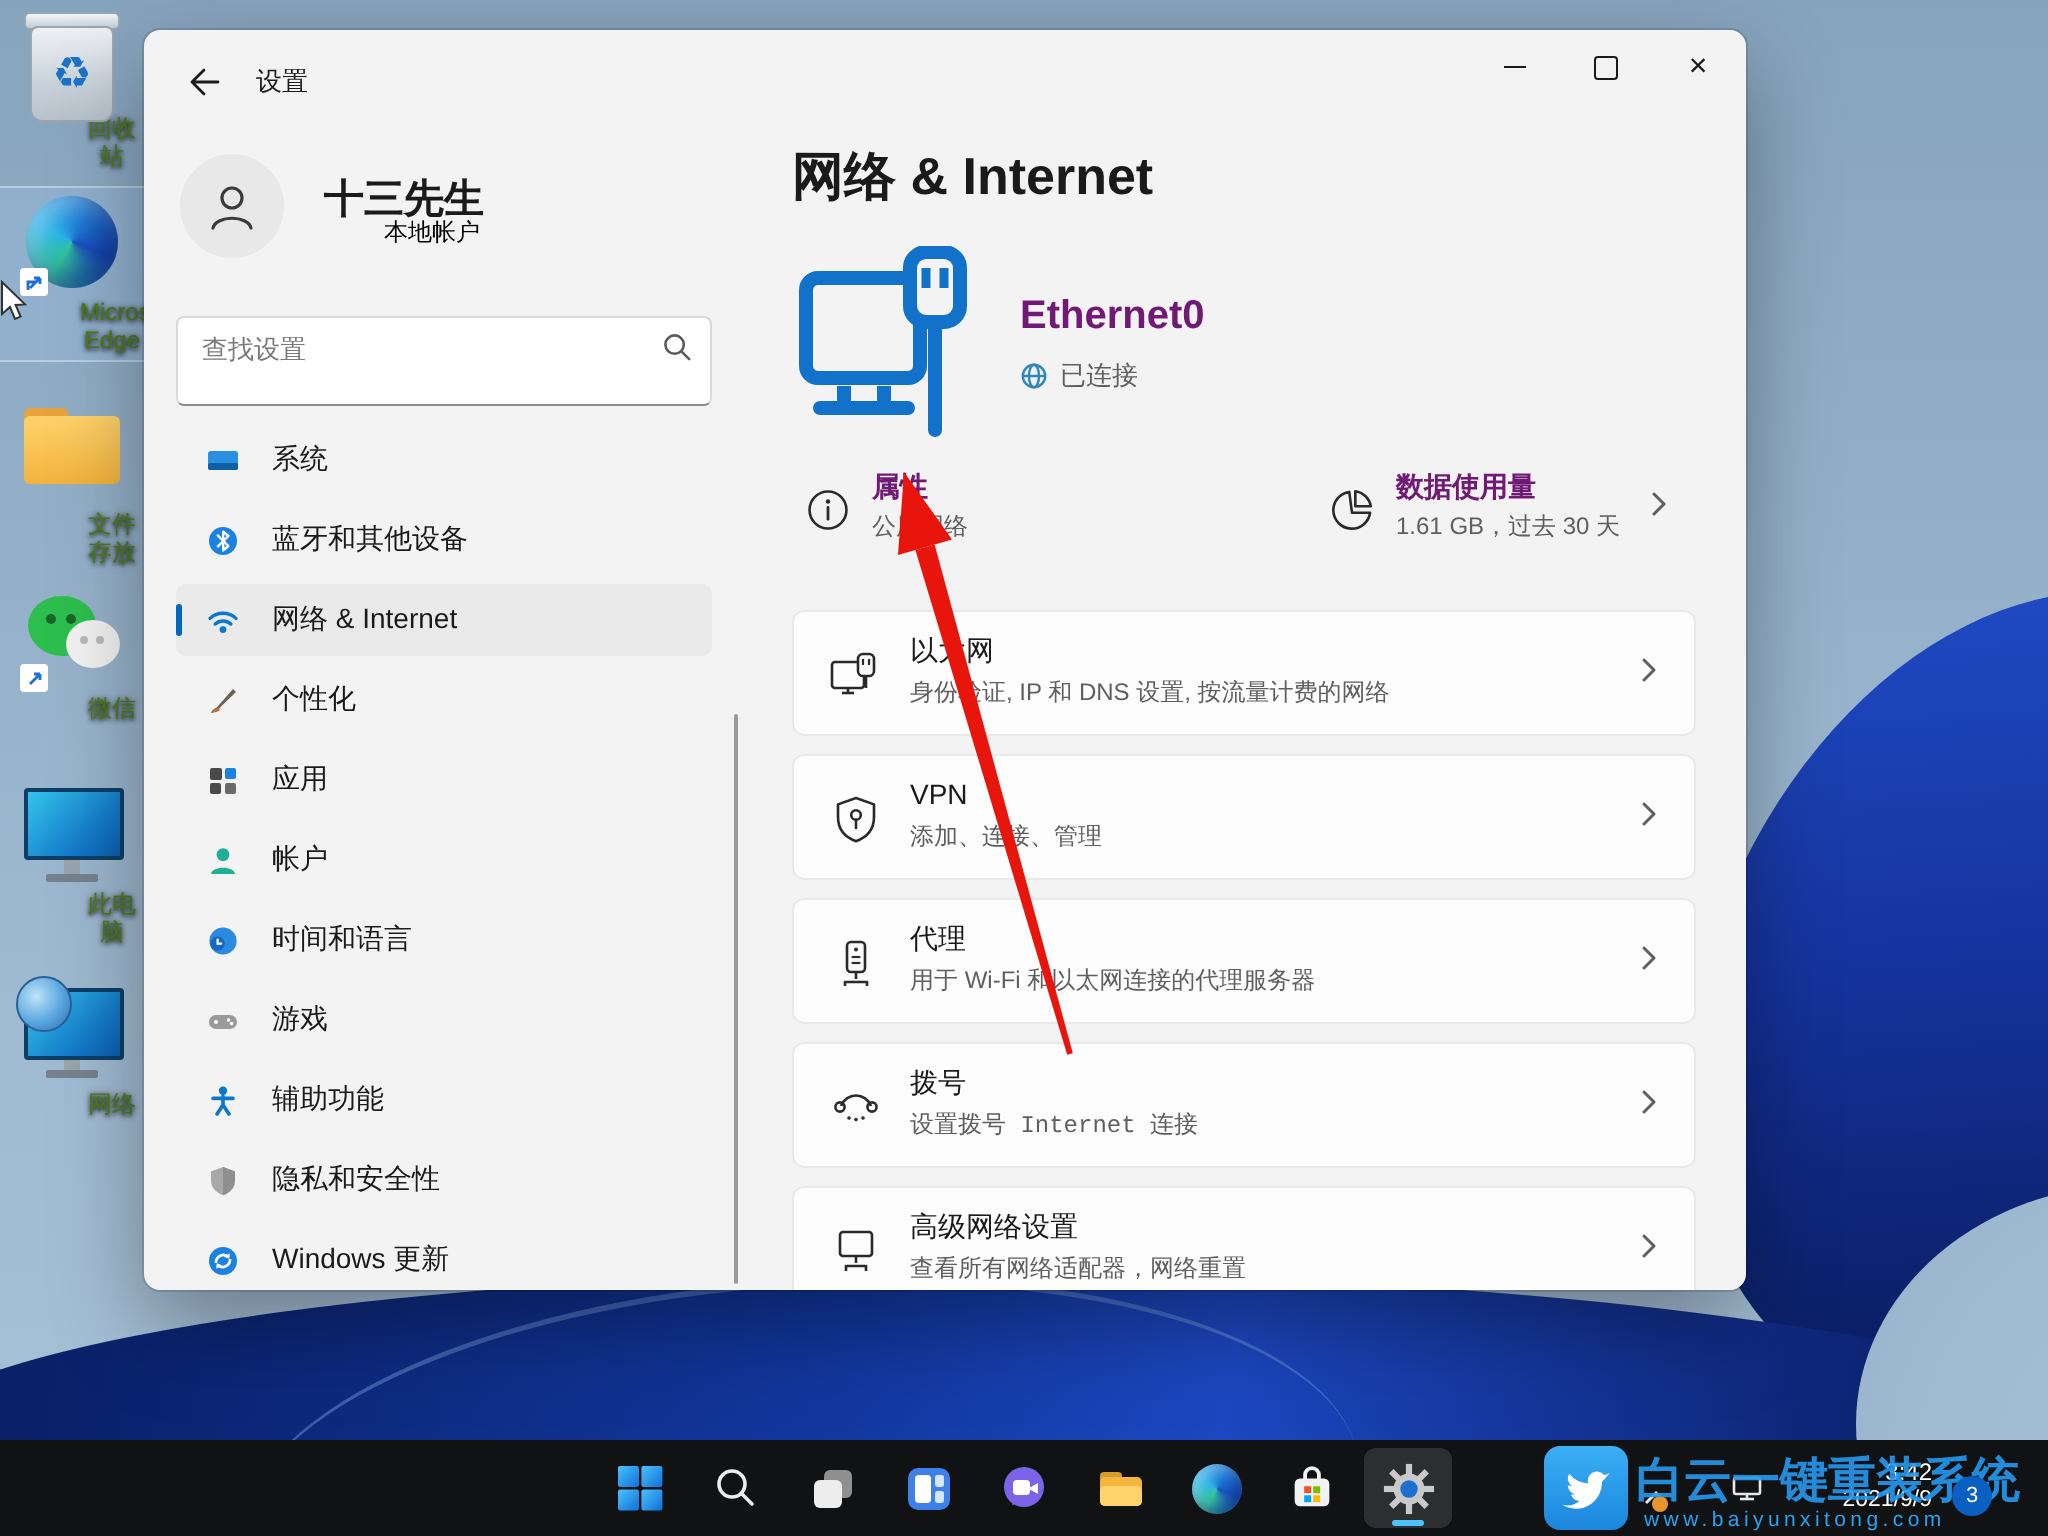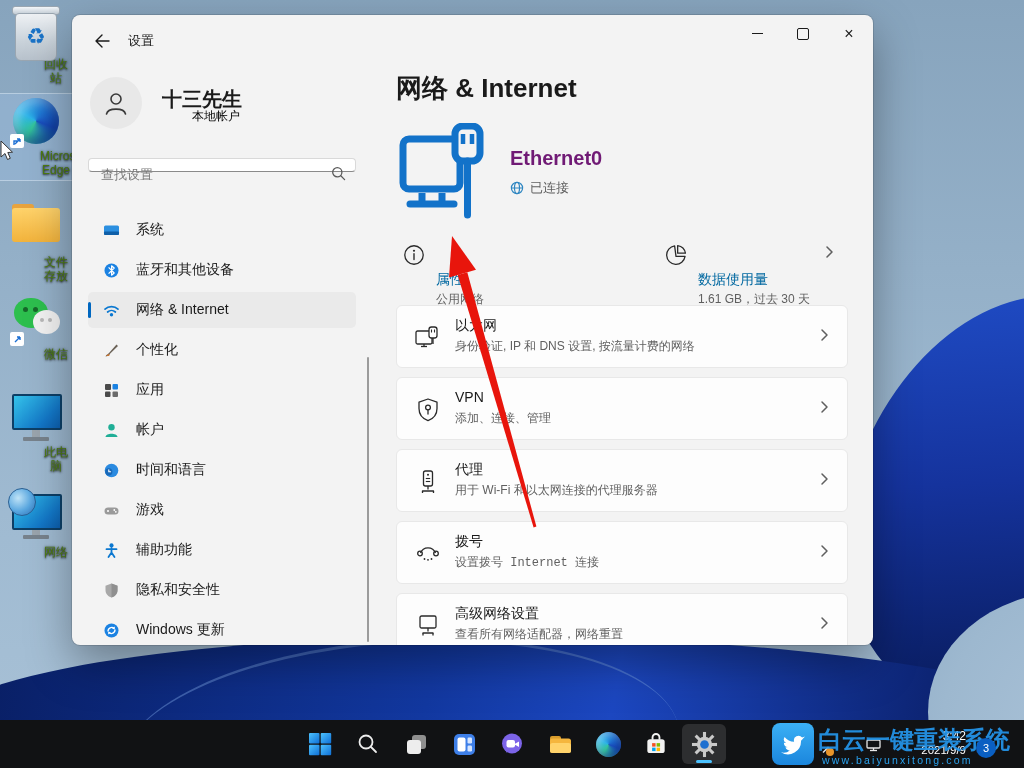--- a/index.html
+++ b/index.html
@@ -59,39 +59,39 @@
       border-radius:8px;box-shadow:0 18px 45px rgba(0,0,0,.35),0 0 0 1px rgba(0,0,0,.12);
       overflow:hidden;z-index:10;}
   .cap-btn{position:absolute;top:0;width:46px;height:37px;display:flex;align-items:center;justify-content:center;color:#1a1a1a;}
   .back-btn{position:absolute;left:14px;top:10px;width:32px;height:32px;border-radius:4px;
       display:flex;align-items:center;justify-content:center;font-size:16px;color:#1a1a1a;}
   .win-title{position:absolute;left:56px;top:17px;font-size:13px;color:#1a1a1a;}
   .avatar{position:absolute;left:18px;top:62px;width:52px;height:52px;border-radius:50%;background:#e8e8e8;
       display:flex;align-items:center;justify-content:center;}
   .user-name{position:absolute;left:90px;top:71px;font-size:20px;font-weight:700;color:#1a1a1a;}
   .user-type{position:absolute;left:90px;top:93px;font-size:12px;color:#000000;margin-left:30px;}
-  .searchbox{position:absolute;left:16px;top:143px;width:268px;height:14px;box-sizing:border-box;
+  .searchbox{position:absolute;left:16px;top:143px;width:268px;height:45px;box-sizing:border-box;
       background:#fff;border:1px solid #d9d9d9;border-bottom:1px solid #8a8a8a;border-radius:4px;}
   .searchbox input{position:absolute;left:10px;top:1px;width:225px;height:26px;border:none;outline:none;
       font-size:13px;color:#1a1a1a;background:transparent;font-family:inherit;}
   .searchbox input::placeholder{color:#7a7a7a;}
   .search-mag{position:absolute;right:9px;top:7px;}
   .nav-item{position:absolute;left:16px;width:268px;height:36px;border-radius:5px;display:flex;
       align-items:center;box-sizing:border-box;padding-left:15px;gap:16px;}
   .nav-item.sel{background:#eaeaea;}
   .nav-item.sel:before{content:"";position:absolute;left:0;top:10px;width:3px;height:16px;border-radius:2px;background:#0067c0;}
   .nav-lbl{font-size:14px;color:#1a1a1a;}
   .nicon{width:17px;height:17px;display:flex;align-items:center;justify-content:center;}
   .side-scroll{position:absolute;left:295px;top:342px;width:2px;height:285px;background:#9b9b9b;border-radius:2px;}
 
   .page-title{position:absolute;left:324px;top:56px;font-size:26px;font-weight:600;color:#1a1a1a;}
   .hero-name{position:absolute;left:438px;top:132px;font-size:20px;font-weight:600;color:#701a75;}
   .hero-status{position:absolute;left:438px;top:164px;display:flex;align-items:center;gap:6px;
       font-size:13px;color:#5f5f5f;}
-  .qa-title{font-size:14px;font-weight:400;color:#0369a1;line-height:16px;margin-top:36px;}
+  .qa-title{font-size:14px;font-weight:700;color:#701a75;line-height:16px;}
   .qa-sub{font-size:12px;color:#5f5f5f;margin-top:4px;}
   .card{position:absolute;left:324px;width:452px;height:63px;background:#fdfdfd;border:1px solid #e8e8e8;
       border-radius:6px;box-sizing:border-box;}
   .card .cicon{position:absolute;left:17px;top:18px;}
   .card .ctitle{position:absolute;left:58px;top:11px;font-size:14px;color:#1a1a1a;}
   .card .csub{position:absolute;left:58px;top:32px;font-size:12px;color:#5f5f5f;}
   .card .chev{position:absolute;right:16px;top:22px;color:#5f5f5f;}
 
   
   #taskbar{position:absolute;left:0;top:720px;width:1024px;height:48px;background:#111214;z-index:20;}

